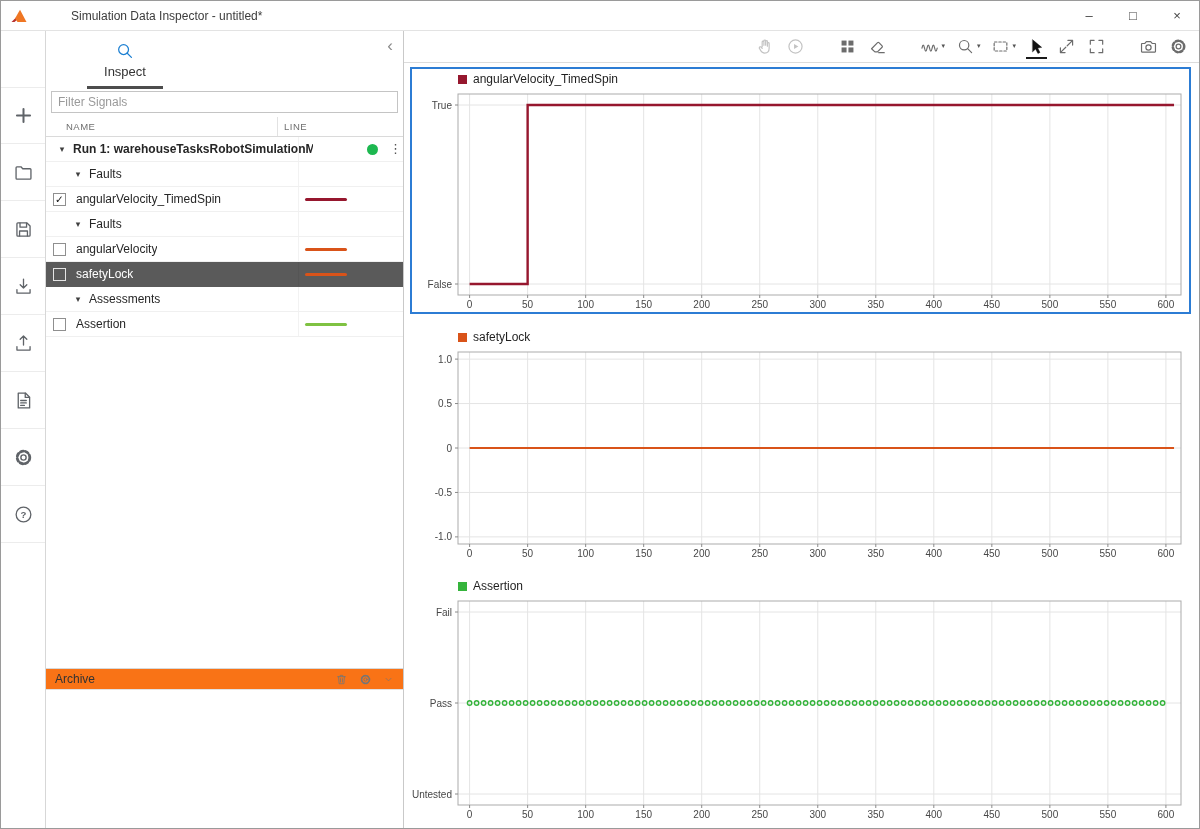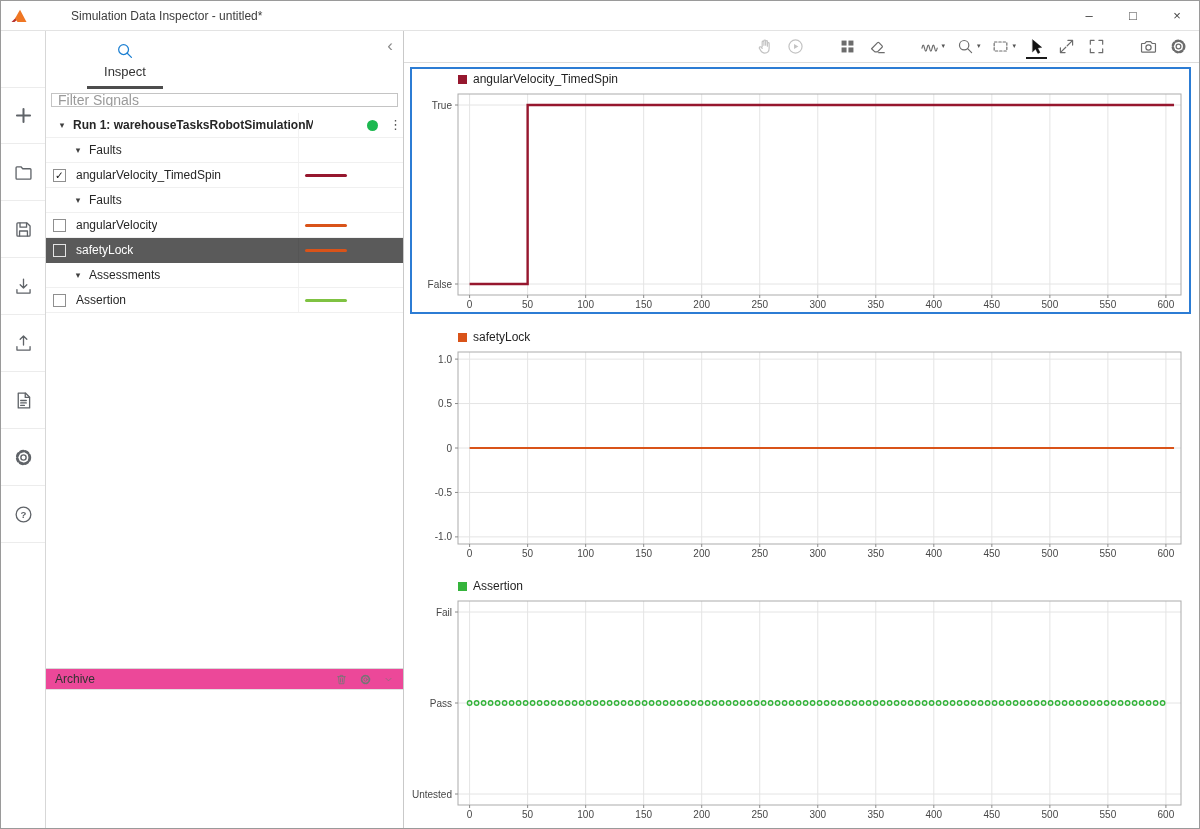--- a/index.html
+++ b/index.html
@@ -20,41 +20,41 @@
   .sidebar{width:358px;flex:none;display:flex;flex-direction:column;background:#fff;border-right:1px solid #c9c9c9;min-height:0;position:relative;}
   .tabs{height:58px;flex:none;display:flex;position:relative;}
   .tab{width:158px;display:flex;flex-direction:column;align-items:center;justify-content:center;gap:3px;position:relative;cursor:default;}
   .tab.active::after{content:"";position:absolute;left:41px;right:41px;bottom:0;height:3px;background:#4d4d4d;}
   .tab-label{font-size:13px;color:#333;}
   .tab-icon{display:flex;align-items:center;}
   .tab-icon.inspect{color:#1b7fd2;}
   .tab-icon.compare{color:#2f9e41;}
   .collapse{position:absolute;top:6px;right:10px;font-size:17px;color:#8a8a8a;line-height:1;cursor:default;}
   .filterwrap{padding:2px 5px 4px;flex:none;}
-  .filter{width:100%;height:14px;border:1px solid #c4c4c4;font-size:14px;padding:0 6px;color:#333;font-family:inherit;outline:none;}
+  .filter{width:100%;height:22px;border:1px solid #c4c4c4;font-size:12px;padding:0 6px;color:#333;font-family:inherit;outline:none;}
   .filter::placeholder{color:#9a9a9a;}
   .thead{height:20px;flex:none;display:flex;align-items:stretch;border-bottom:1px solid #dadada;font-size:9.5px;color:#6f6f6f;letter-spacing:.5px;}
   .th-name{padding-left:20px;width:231px;display:flex;align-items:center;}
   .th-line{padding-left:6px;border-left:1px solid #e2e2e2;flex:1;display:flex;align-items:center;}
   .treewrap{flex:1;min-height:0;overflow:hidden;display:flex;flex-direction:column;}
   .trow{height:25px;flex:none;display:flex;align-items:center;position:relative;border-bottom:1px solid #f0f0f0;font-size:12px;color:#262626;background:#fff;cursor:default;}
   .trow::after{content:"";position:absolute;left:252px;top:0;bottom:0;width:1px;background:rgba(0,0,0,.05);pointer-events:none;}
   .trow.selected{background:#5a5a5a;color:#fff;border-bottom-color:#5a5a5a;}
   .tri{font-size:9px;color:#404040;width:10px;text-align:center;flex:none;}
   .trow.run .tri{margin-left:11px;}
   .trow.group .tri{margin-left:27px;}
   .run-label{font-weight:700;margin-left:6px;white-space:nowrap;overflow:hidden;width:240px;flex:none;}
   .grp-label{margin-left:6px;white-space:nowrap;}
   .cb{width:13px;height:13px;flex:none;margin-left:7px;border:1px solid #8f8f8f;background:#fff;font-size:10.5px;line-height:11px;text-align:center;color:#111;}
   .trow.selected .cb{background:transparent;border-color:#e4e4e4;color:#fff;}
   .sig-label{margin-left:10px;white-space:nowrap;overflow:hidden;max-width:200px;}
   .lineswatch{position:absolute;left:259px;top:11px;width:42px;height:3px;border-radius:1.5px;}
   .rundot{position:absolute;left:321px;top:7px;width:11px;height:11px;border-radius:50%;}
   .kebab{position:absolute;left:343px;top:5px;font-size:13px;color:#555;line-height:1;}
-  .archivebar{height:22px;flex:none;background:#ec4899;border-top:1px solid #d8d8d8;border-bottom:1px solid #e2e2e2;display:flex;align-items:center;padding:0 9px;gap:11px;}
+  .archivebar{height:22px;flex:none;background:#f97316;border-top:1px solid #d8d8d8;border-bottom:1px solid #e2e2e2;display:flex;align-items:center;padding:0 9px;gap:11px;}
   .albl{font-size:12px;color:#333;flex:1;}
   .aicon{color:#757575;display:flex;align-items:center;cursor:default;}
   .archivebody{height:138px;flex:none;background:#fff;}
   .propsbar{height:23px;flex:none;background:#f4f4f4;border-top:1px solid #dcdcdc;display:flex;align-items:center;padding:0 10px;}
   .plbl{font-size:12px;color:#333;flex:1;}
   
   .main{flex:1;display:flex;flex-direction:column;min-width:0;background:#fff;}
   .ptoolbar{height:32px;flex:none;border-bottom:1px solid #dcdcdc;display:flex;align-items:center;justify-content:flex-end;padding-right:10px;gap:9px;}
   .pbtn{display:flex;align-items:center;color:#6c6c6c;padding:2px 1px 3px;position:relative;cursor:default;}
   .pbtn.disabled{color:#c3c3c3;}
@@ -164,20 +164,24 @@
                 <circle cx="10.3" cy="10.3" r="5.9"></circle>
                 <path d="M14.7 14.7l5 5"></path>
               </svg>
             </span>
           <span class="tab-label">Inspect</span>
         </div>
         <span class="collapse">‹</span>
       </div>
       <div class="filterwrap">
         <input class="filter" placeholder="Filter Signals" style="">
+      </div>
+      <div class="thead">
+        <span class="th-name">NAME</span>
+        <span class="th-line">LINE</span>
       </div>
       <div class="treewrap">
           <div class="trow run">
             <span class="tri">▾</span>
             <span class="run-label">Run 1: warehouseTasksRobotSimulationModelFau</span>
             <span class="rundot" style="background: rgb(29, 184, 80);"></span>
             <span class="kebab">⋮</span>
           </div>
           <div class="trow group">
             <span class="tri">▾</span>

